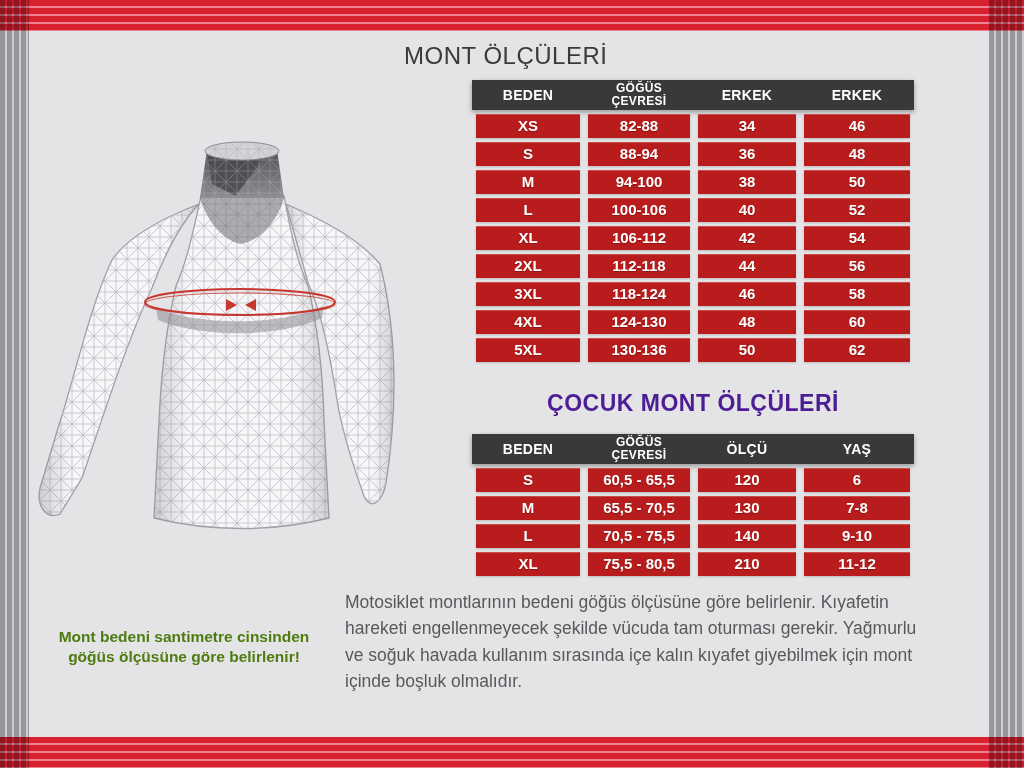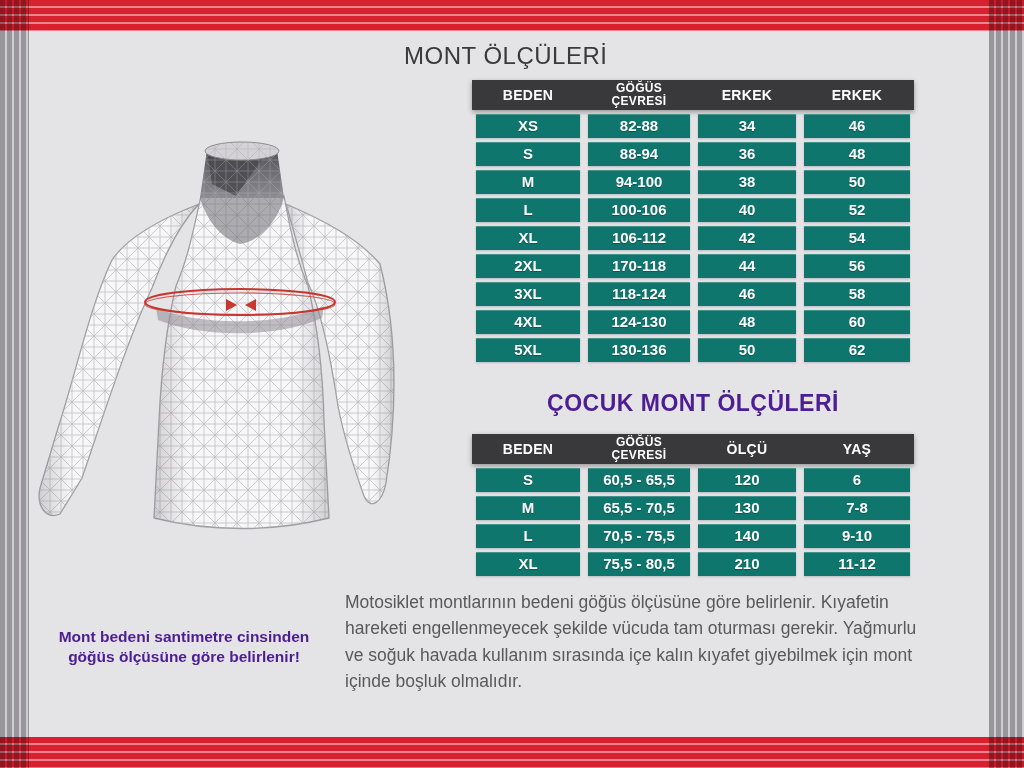--- a/index.html
+++ b/index.html
@@ -26,21 +26,21 @@
   .title1{
     position:absolute;left:404px;top:42px;z-index:4;
     font-size:24px;font-weight:normal;color:#3a393b;letter-spacing:.5px;
   }
   .title2{
     position:absolute;left:476px;top:390px;width:434px;z-index:4;
     text-align:center;font-size:23px;font-weight:bold;color:#4c1d95;letter-spacing:.5px;
   }
   .note{
     position:absolute;left:38px;top:627px;width:292px;z-index:4;
-    text-align:center;font-size:15.5px;font-weight:bold;color:#4c1d95;
+    text-align:center;font-size:15.5px;font-weight:bold;color:#4d7c0f;
     line-height:1.32;white-space:pre-line;
   }
   .description{
     position:absolute;left:345px;top:589px;width:620px;z-index:4;
     font-size:17.5px;color:#59585b;line-height:1.5;white-space:pre-line;
   }
 
   
   .size-table{
     position:absolute;z-index:4;
@@ -55,21 +55,21 @@
     margin:0 -4px;padding:0 4px;
     background:#39383a;color:#fff;
     display:grid;grid-template-columns:104px 102px 98px 106px;column-gap:8px;
     align-items:center;box-shadow:0 2px 5px rgba(0,0,0,.35);
   }
   .thead .hcell{
     text-align:center;font-weight:bold;font-size:14px;letter-spacing:.3px;
   }
   .thead .hcell:nth-child(2){font-size:12px;line-height:1.08;}
   .size-table .cell{
-    height:24px;line-height:24px;background:#0f766e;
+    height:24px;line-height:24px;background:#b91c1c;
     text-align:center;color:#fff;font-weight:bold;font-size:15px;
     text-shadow:0 1px 1px rgba(0,0,0,.28);
     box-shadow:inset 0 1px 0 rgba(255,255,255,.22),0 1px 2px rgba(0,0,0,.18);
   }
 
   
   .figure-wrap{position:absolute;left:28px;top:138px;width:370px;height:410px;z-index:1;}
 </style>
 </head>
 <body>
@@ -152,21 +152,21 @@
     <div class="cell">50</div>
     <div class="cell">L</div>
     <div class="cell">100-106</div>
     <div class="cell">40</div>
     <div class="cell">52</div>
     <div class="cell">XL</div>
     <div class="cell">106-112</div>
     <div class="cell">42</div>
     <div class="cell">54</div>
     <div class="cell">2XL</div>
-    <div class="cell">170-118</div>
+    <div class="cell">112-118</div>
     <div class="cell">44</div>
     <div class="cell">56</div>
     <div class="cell">3XL</div>
     <div class="cell">118-124</div>
     <div class="cell">46</div>
     <div class="cell">58</div>
     <div class="cell">4XL</div>
     <div class="cell">124-130</div>
     <div class="cell">48</div>
     <div class="cell">60</div>

